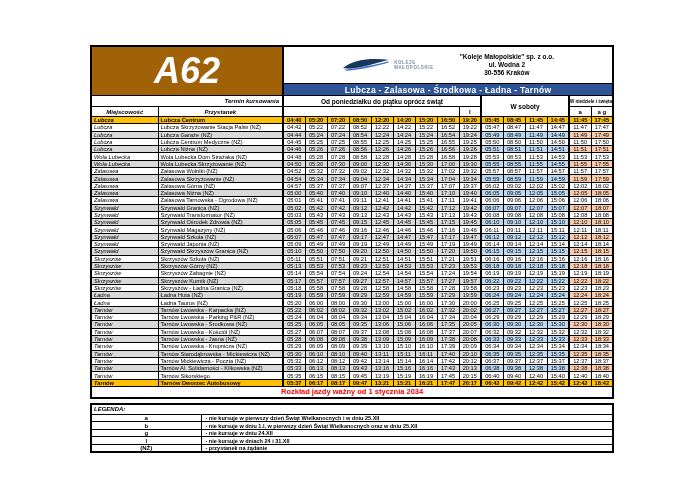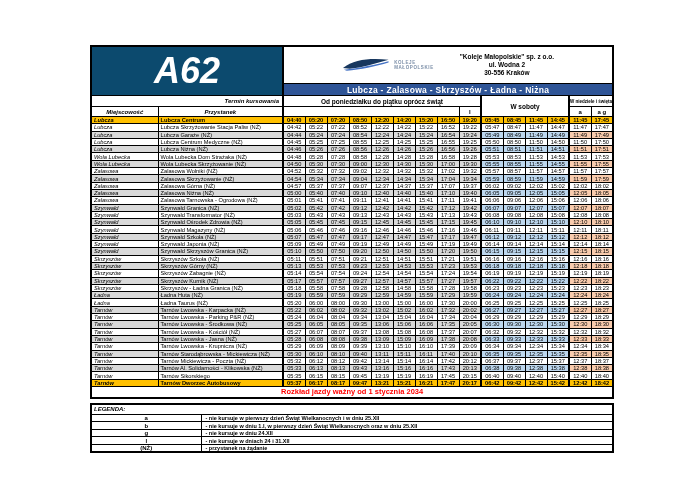--- a/index.html
+++ b/index.html
@@ -11,21 +11,21 @@
     color:#000;
   }
   .sheet { position:absolute; left:90px; top:45px; width:522px; }
 
   table { border-collapse:collapse; table-layout:fixed; width:522px; }
   td { border:1px solid #000; padding:0; text-align:center; vertical-align:middle;
        overflow:hidden; white-space:nowrap; }
   table.main, table.legend { border:2px solid #000; }
 
   
-  .a62 { background:#0c4a6e; color:#fff; font-size:36px; font-weight:bold; font-style:italic; }
+  .a62 { background:#a16207; color:#fff; font-size:36px; font-weight:bold; font-style:italic; }
   .logo-cell { height:36px; background:#fff; }
   .logo-flex { display:flex; align-items:center; justify-content:center; gap:26px; }
   .logo-mark { display:flex; align-items:center; gap:4px; }
   .logo-words { text-align:left; font-size:4.5px; line-height:5.5px; font-weight:bold;
                 color:#7C8FA8; letter-spacing:0.6px; }
   .company { font-size:6.5px; font-weight:bold; line-height:8px; text-align:center; }
   .routebar { height:11px; background:#2E5496; color:#fff; font-weight:bold; font-size:8.5px;
               letter-spacing:0.3px; }
   .termin { font-style:italic; font-weight:bold; font-size:6px; text-align:right;
             padding-right:3px; height:10px; }
@@ -96,21 +96,21 @@
           </div>
           <div class="company">
             <div>"Koleje Małopolskie" sp. z o.o.</div>
             <div>ul. Wodna 2</div>
             <div>30-556 Kraków</div>
           </div>
         </div>
       </td>
     </tr>
     <tr>
-      <td class="routebar" colspan="15">Lubcza - Zalasowa - Skrzyszów - Ładna - Niżna</td>
+      <td class="routebar" colspan="15">Lubcza - Zalasowa - Środkowa - Ładna - Tarnów</td>
     </tr>
     <tr>
       <td class="termin sep" colspan="2">Termin kursowania</td>
       <td class="grp sep" colspan="9">Od poniedziałku do piątku oprócz świąt</td>
       <td class="grp sep" colspan="4" rowspan="2">W soboty</td>
       <td class="grp-sun" colspan="2">W niedziele i święta</td>
     </tr>
     <tr>
       <td class="colhdr">Miejscowość</td>
       <td class="colhdr sep">Przystanek</td>

